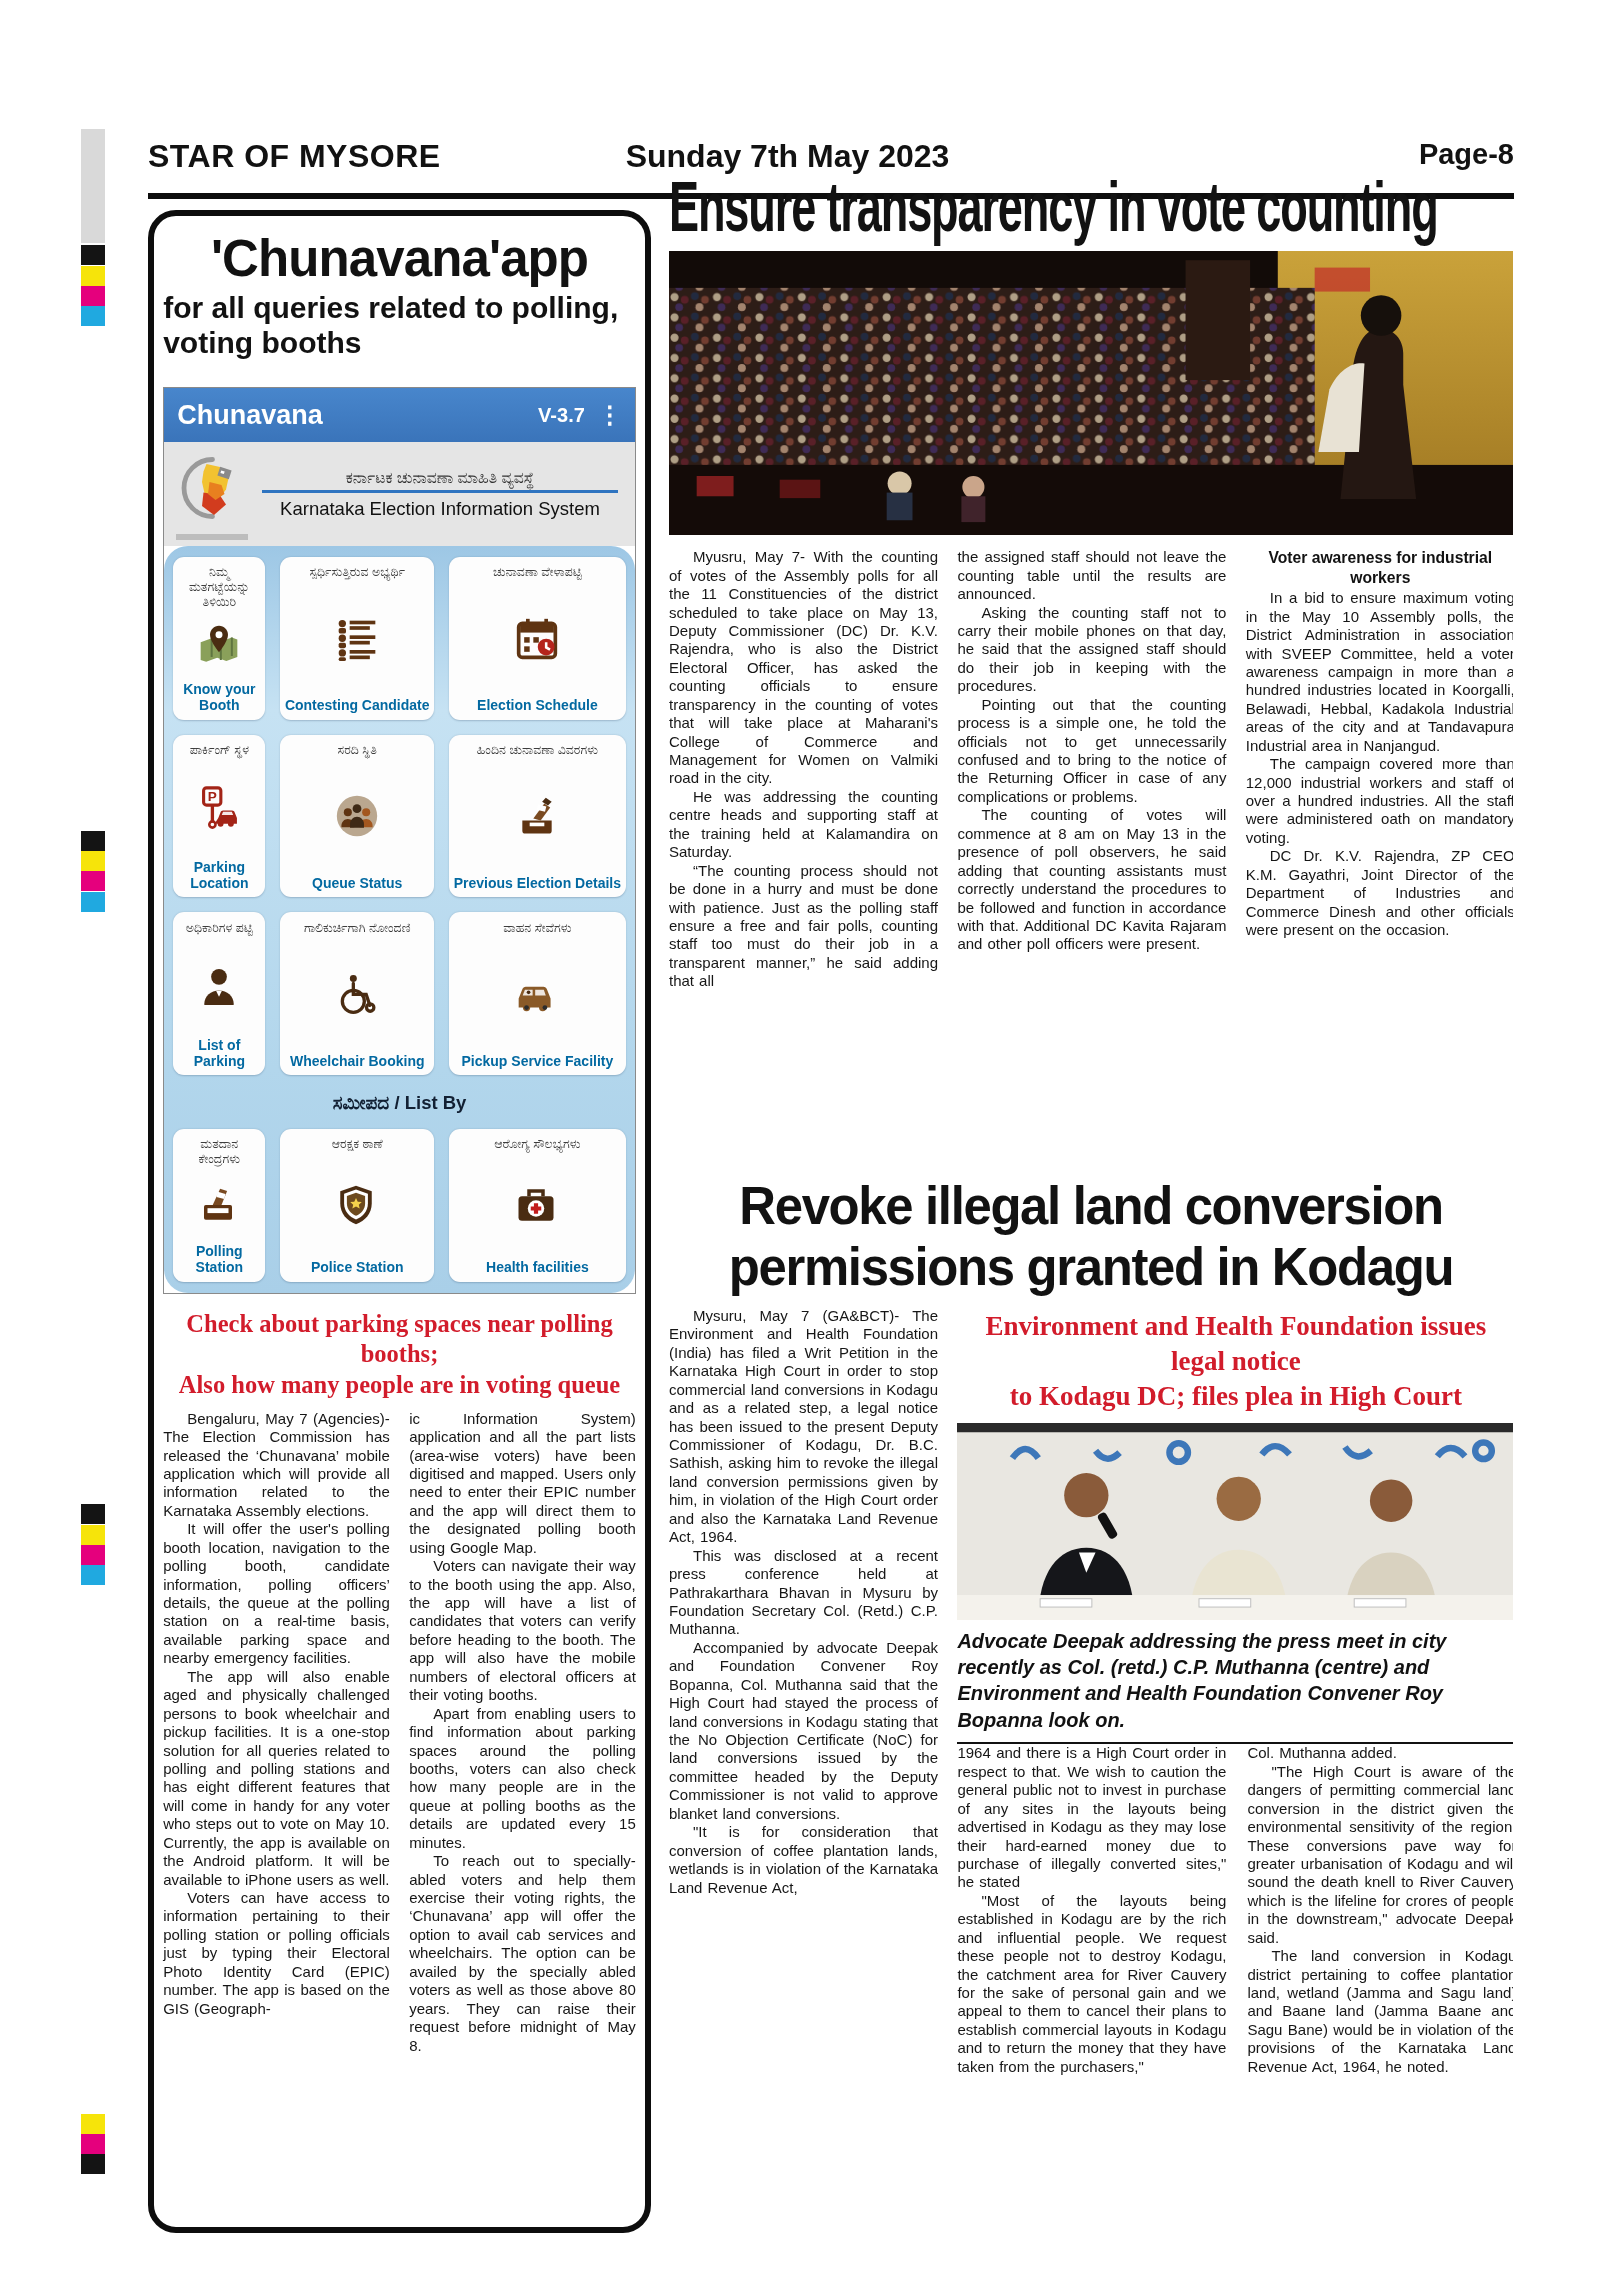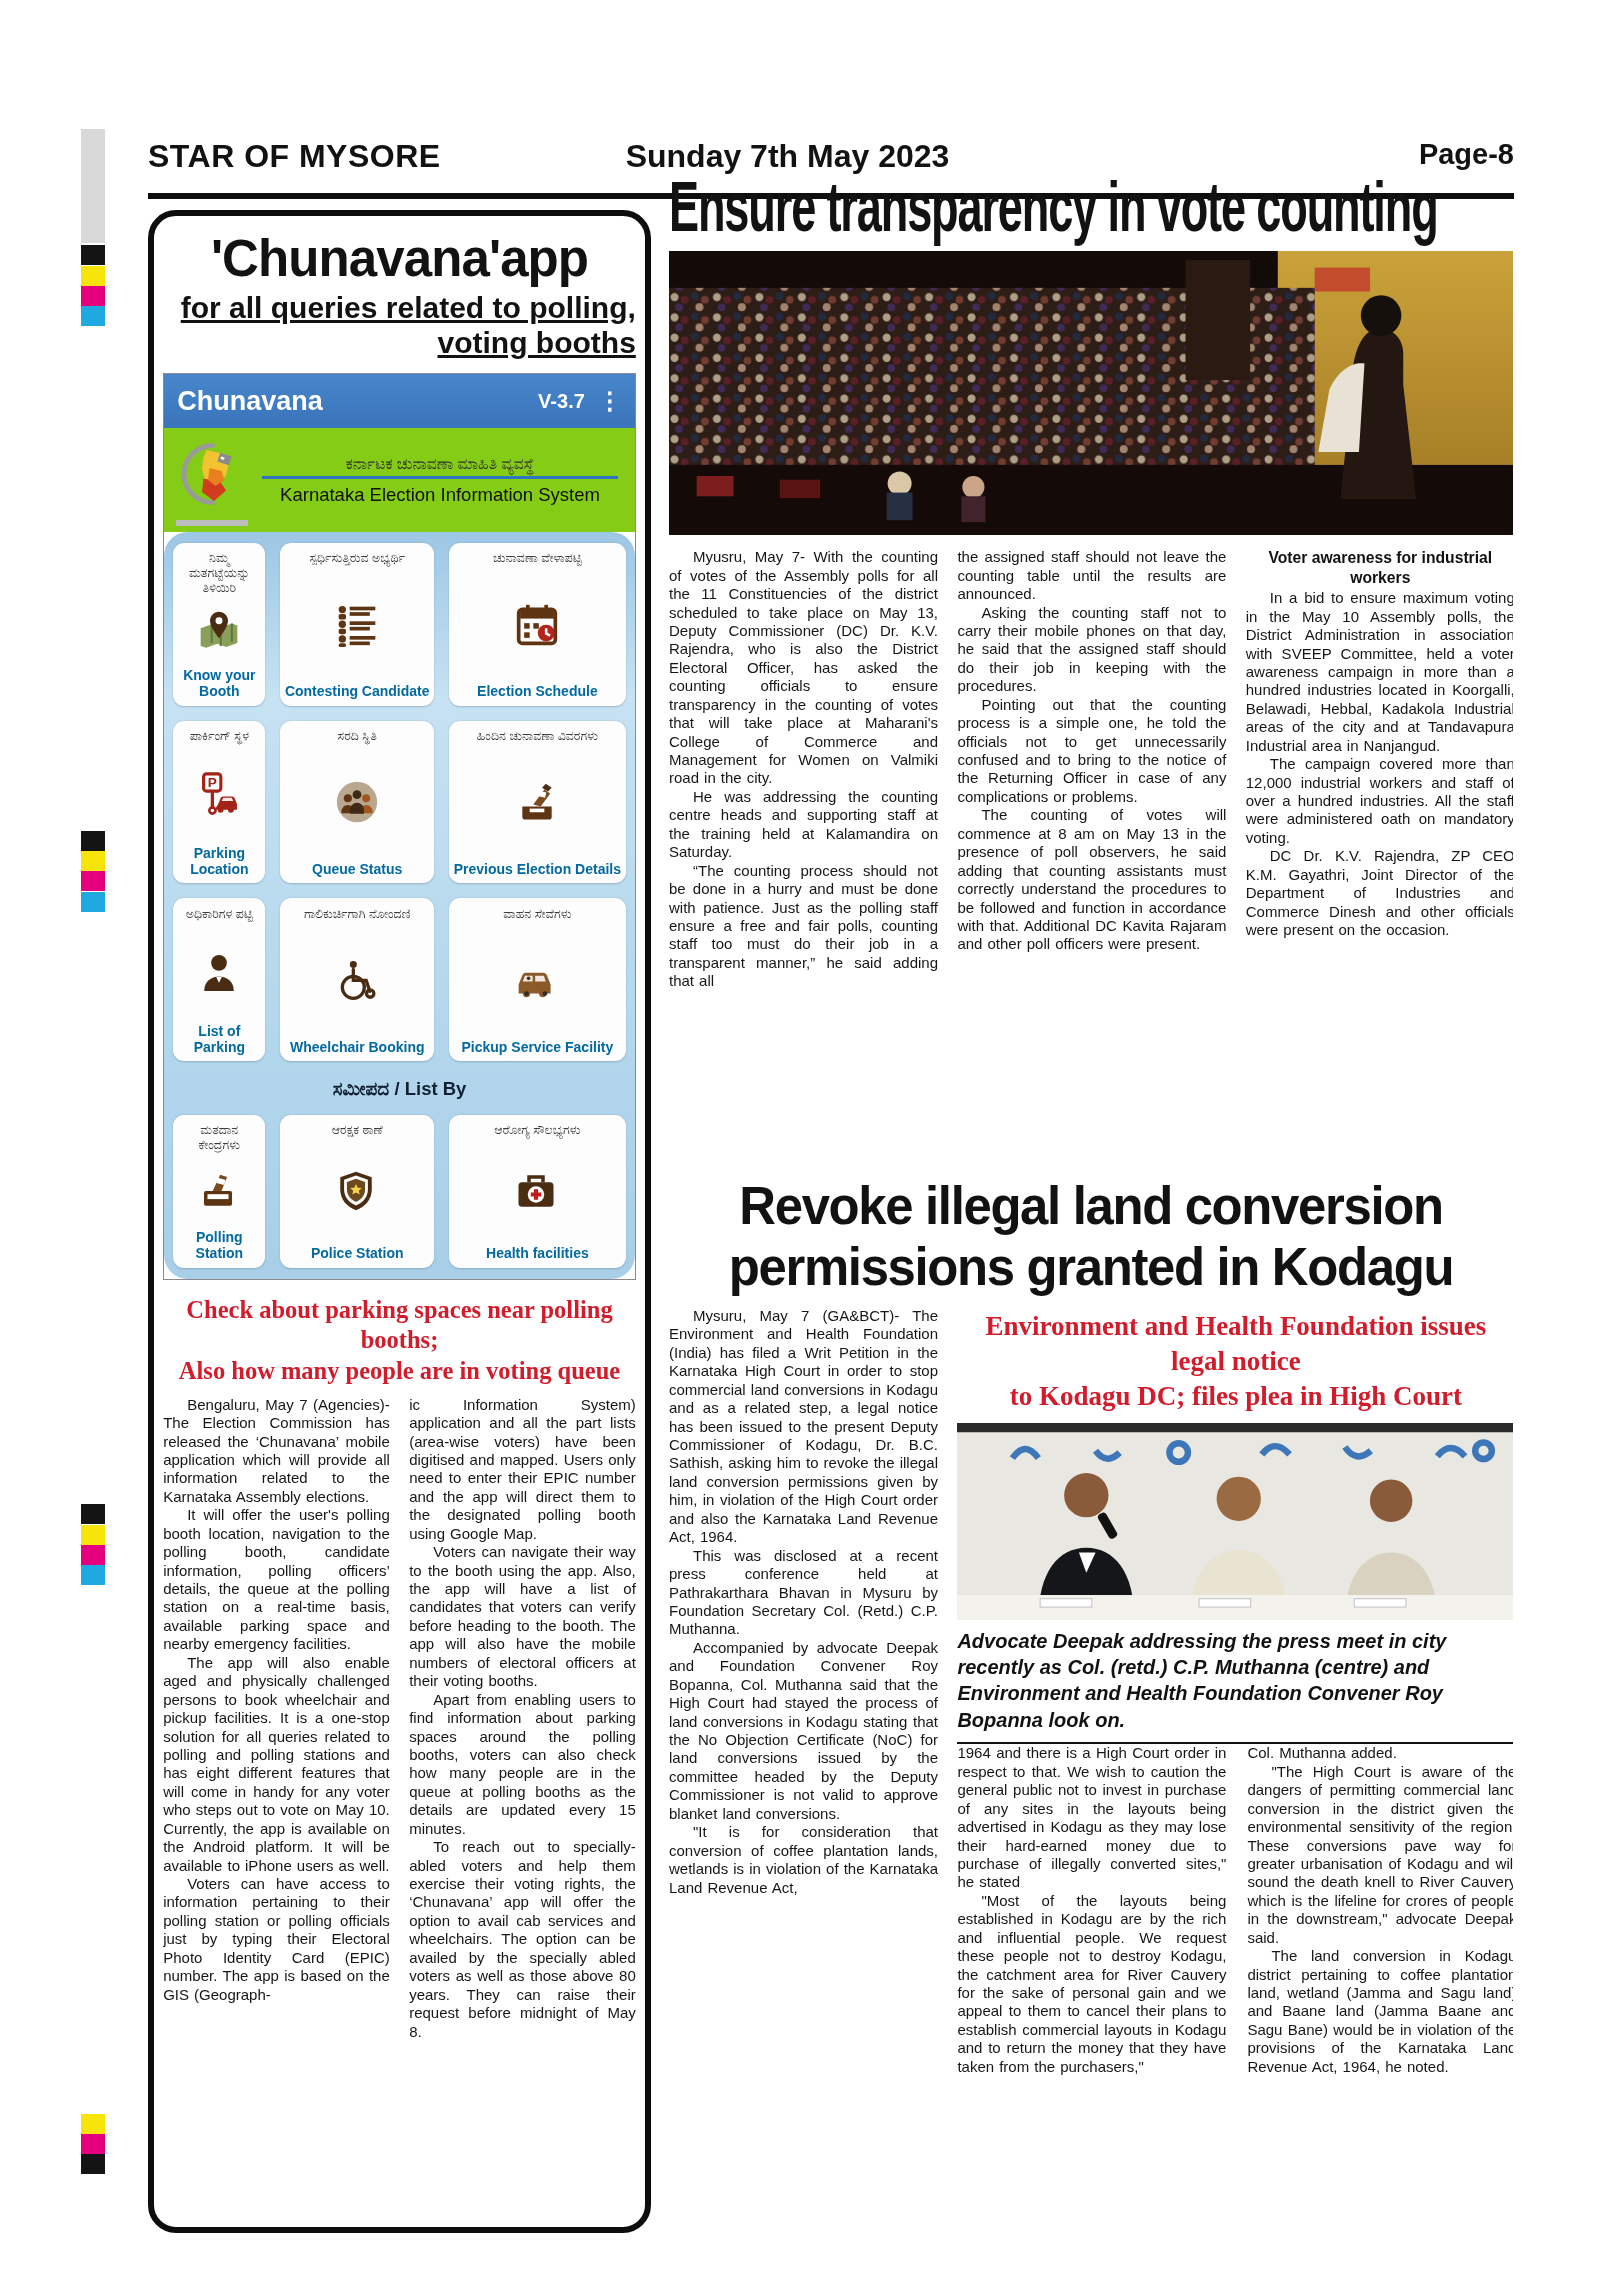--- a/index.html
+++ b/index.html
@@ -16,29 +16,29 @@
             border-bottom:6.5px solid #0d0d0d;display:flex;align-items:flex-start;}
   .mh-paper{font-size:32px;font-weight:bold;letter-spacing:0.5px;}
   .mh-date{font-size:32px;font-weight:bold;margin-left:185px;}
   .mh-page{font-size:29px;font-weight:bold;margin-left:auto;}
 
   
   .chun-box{position:absolute;left:148px;top:210px;width:503px;height:2023px;
             border:6.5px solid #0d0d0d;border-radius:28px;box-sizing:border-box;
             padding:9.2px 9.2px 13px 9.2px;overflow:hidden;background:#fff;}
   .chun-title{text-align:center;font-size:51px;font-weight:800;letter-spacing:-0.9px;margin:3.7px 0 1.8px;}
-  .chun-sub{text-align:right;font-size:30px;font-weight:800;line-height:1.18;margin:0 0 13px;text-decoration:underline;}
+  .chun-sub{text-align:left;font-size:30px;font-weight:800;line-height:1.18;margin:0 0 27px;}
 
   .app{border:0.9px solid #8a8a8a;}
   .app-bar{height:54px;background:linear-gradient(180deg,#4886cc,#3a74ba);display:flex;
            align-items:center;padding:0 13px;color:#fff;}
   .app-bar-title{font-size:27px;font-weight:bold;}
   .app-ver{margin-left:auto;font-size:20px;font-weight:bold;}
   .kebab{margin-left:13px;font-size:24px;font-weight:bold;line-height:1;}
-  .app-id{height:96px;background:#84cc16;display:flex;align-items:center;padding:3.7px 7.4px;}
+  .app-id{height:96px;background:#e5e5e5;display:flex;align-items:center;padding:3.7px 7.4px;}
   .app-logo{flex:0 0 81px;height:85px;}
   .logo-cap{width:72px;height:6.5px;background:#bdbdbd;margin:0.9px auto 0;}
   .app-id-text{flex:1;text-align:center;}
   .app-id-kn{font-size:15.7px;color:#333;}
   .app-id-rule{height:2.8px;background:#2f74c0;margin:3.7px 9.2px 4.6px;}
   .app-id-en{font-size:18.5px;color:#111;font-weight:500;}
 
   .app-grid{background:linear-gradient(180deg,#9dc7e5,#c6e2f3 22%,#b2d6ec 70%,#a9cfe8);
             padding:11px 9.2px;display:grid;grid-template-columns:1fr;gap:15px;border-radius:24px;}
   .tile{background:#fdfdfd;border-radius:11px;box-shadow:0 0.9px 1.8px rgba(30,60,90,.25);

